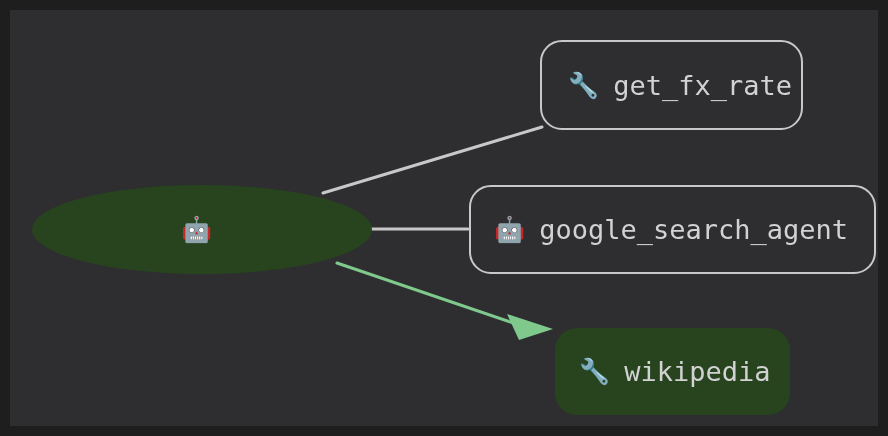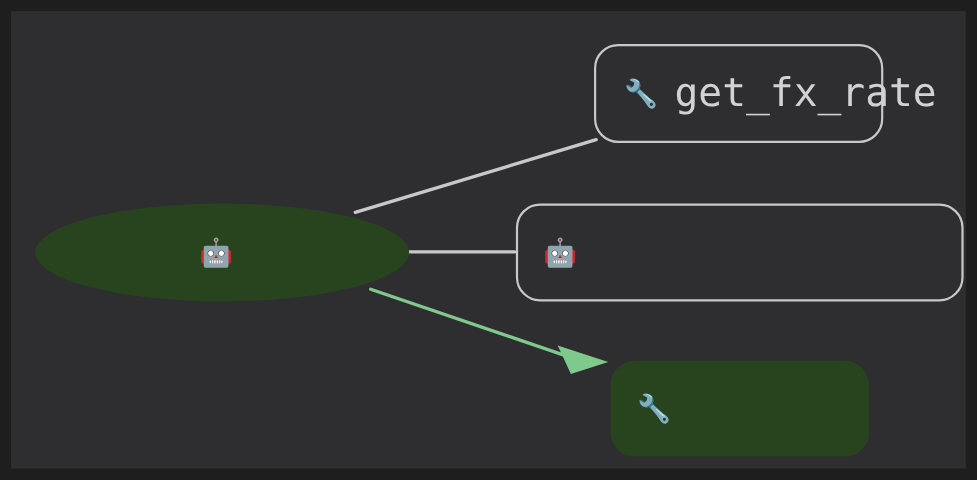--- a/index.html
+++ b/index.html
@@ -44,21 +44,21 @@
     position: absolute;
     display: flex;
     align-items: center;
     box-sizing: border-box;
     white-space: nowrap;
   }
 
   .node-label {
     font-family: "DejaVu Sans Mono", "Liberation Mono", monospace;
     color: #d2d2d2;
-    font-size: 36px;
+    font-size: 27px;
     letter-spacing: 0px;
     line-height: 1;
   }
 
   .node-icon {
     font-size: 25px;
     line-height: 1;
     margin-right: 14px;
     display: inline-block;
   }
@@ -131,20 +131,22 @@
       <span class="node-icon">🤖</span>
     </div>
 
     <div class="node" id="node-get-fx-rate">
       <span class="node-icon">🔧</span>
       <span class="node-label">get_fx_rate</span>
     </div>
 
     <div class="node" id="node-google-search-agent">
       <span class="node-icon">🤖</span>
+      <span class="node-label">google_search_agent</span>
     </div>
 
     <div class="node" id="node-wikipedia">
       <span class="node-icon">🔧</span>
+      <span class="node-label">wikipedia</span>
     </div>
 
   </div>
 </div>
 
 </body></html>

